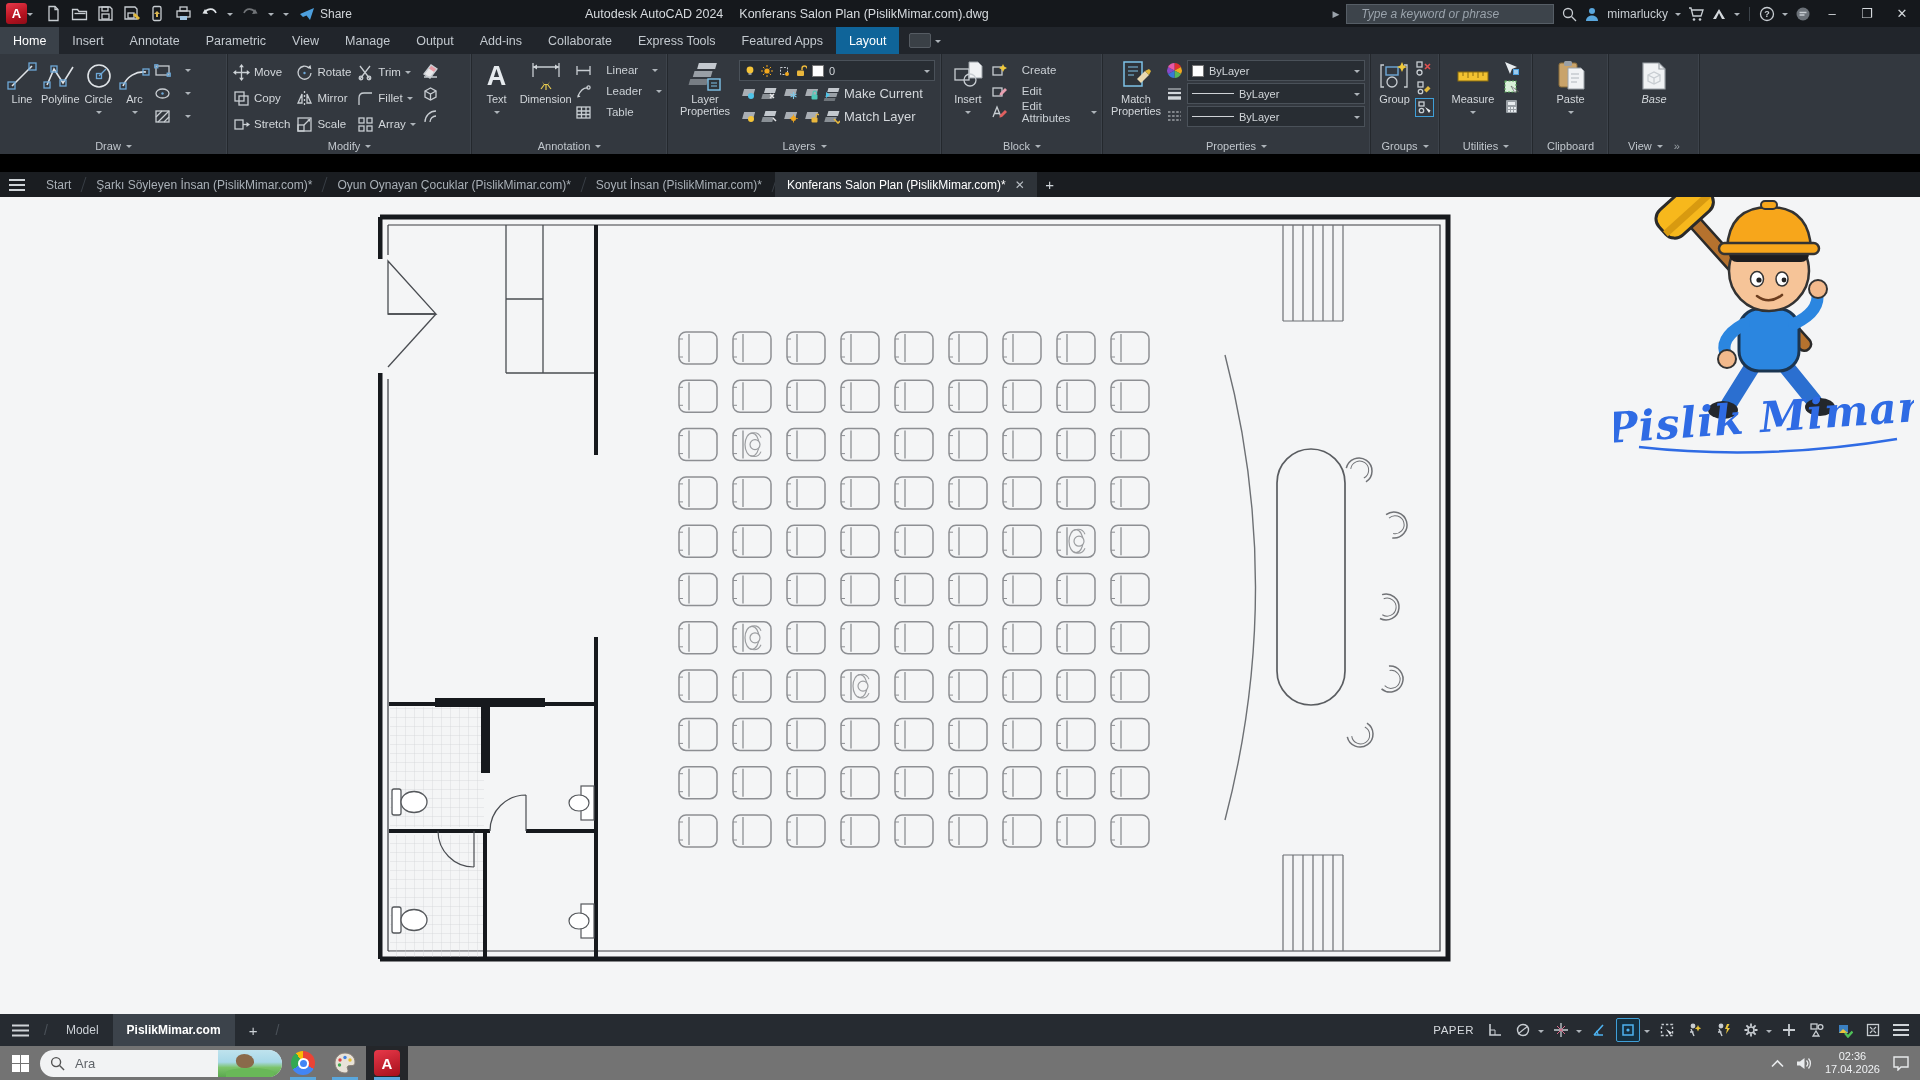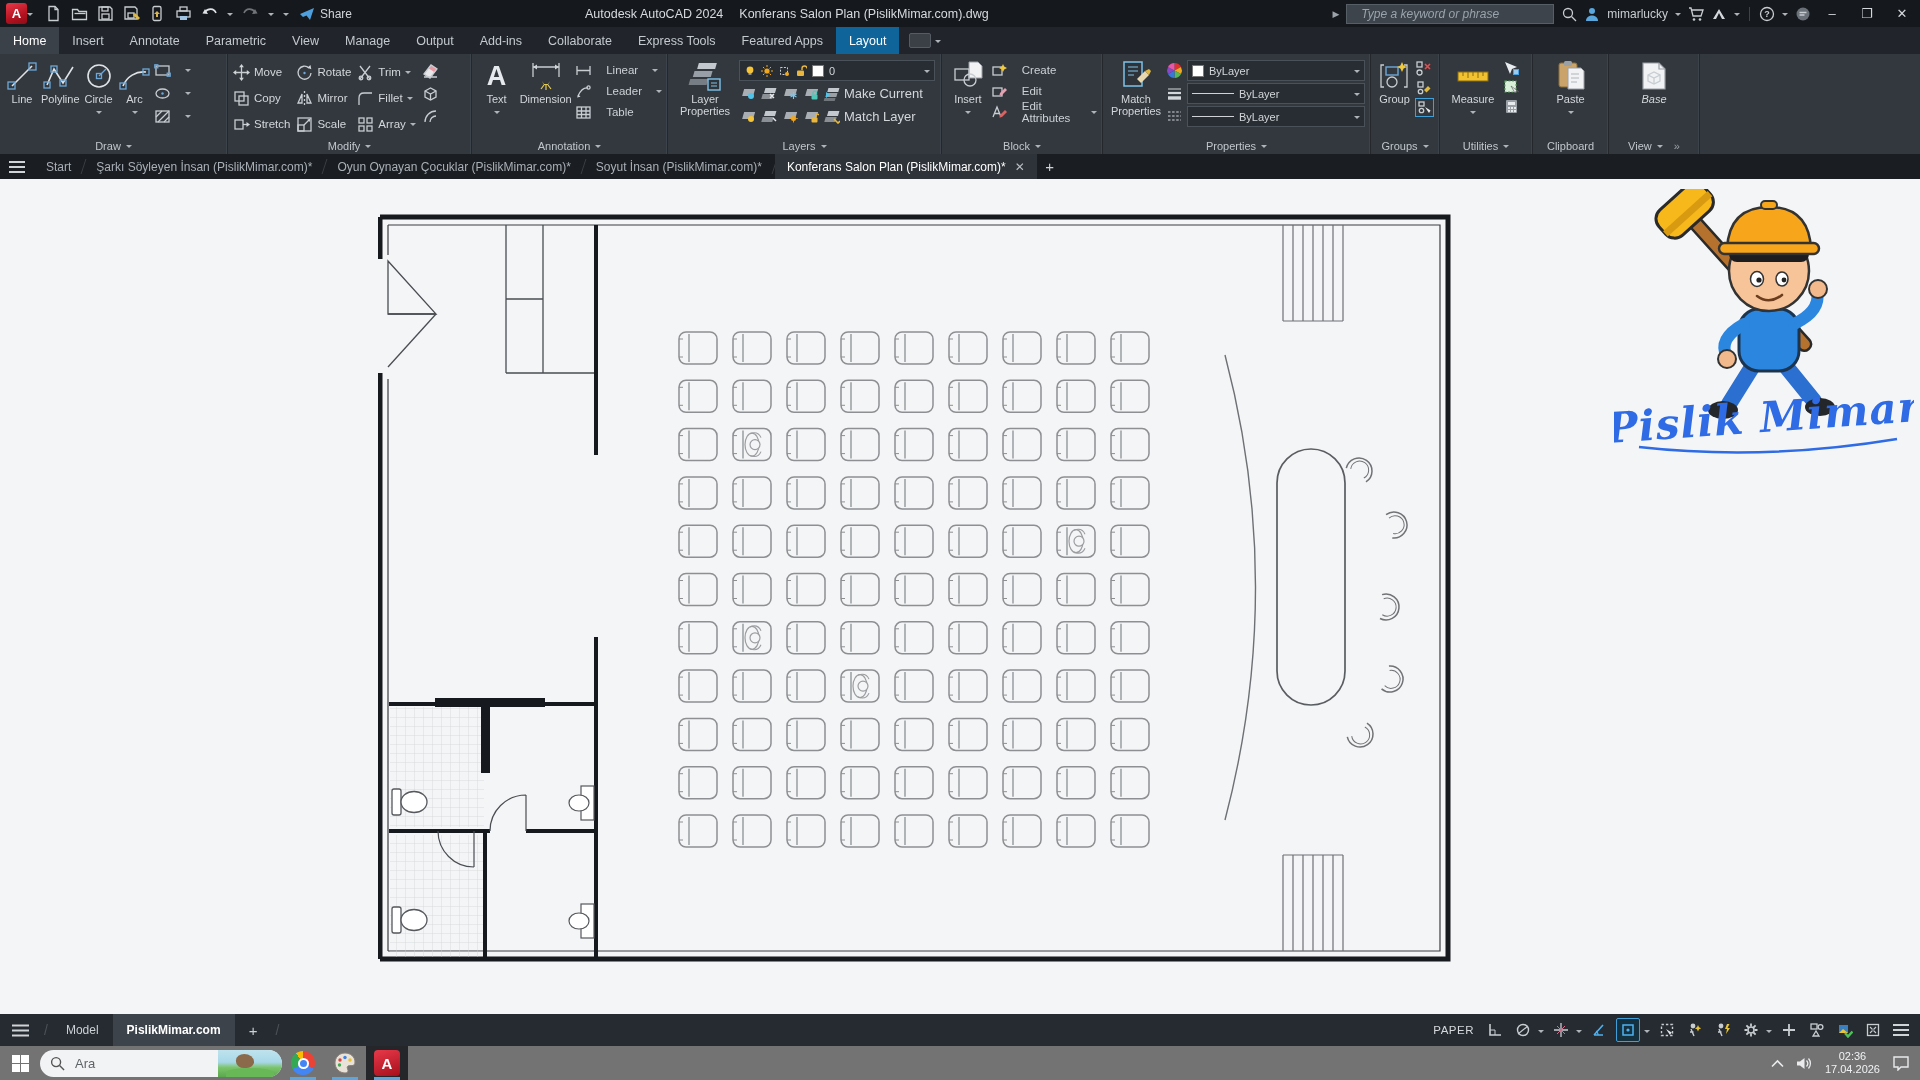--- a/index.html
+++ b/index.html
@@ -50,21 +50,21 @@
   .pfield{height:19px;background:#282d33;border:1px solid #4a5159;display:flex;align-items:center;
     gap:5px;padding:0 4px;font-size:11px;color:#d2d6da;}
   .pfield .flex1{flex:1;}
   .swatch{width:10px;height:10px;background:#fff;border:1px solid #777;}
   .lnsample{width:42px;height:0;border-top:1.4px solid #cfd3d7;}
   .lrow{display:flex;align-items:center;gap:4px;font-size:13px;height:21px;color:#d3d7db;}
   .lg{width:17px;height:15px;display:inline-flex;}
   .ribbon-fill{flex:1;background:#33383f;}
   .bigA{font-size:27px;font-weight:bold;color:#e6eaee;line-height:27px;}
   
-  .filetabs{position:absolute;top:154px;left:0;right:0;height:25px;background:#1a1d21;display:flex;
+  .filetabs{position:absolute;top:172px;left:0;right:0;height:25px;background:#1a1d21;display:flex;
     align-items:stretch;color:#a9b0b7;font-size:12px;z-index:47;}
   .ft-burger{width:34px;display:flex;align-items:center;justify-content:center;color:#cfd4d8;}
   .ftab{display:flex;align-items:center;padding:0 12px;white-space:nowrap;position:relative;}
   .ftab.active{background:#2e3339;color:#fff;}
   .ftab .close{margin-left:9px;color:#b9bfc5;font-size:12px;}
   .ftsep{width:1px;background:#393f46;transform:skewX(-18deg);margin:5px 0;}
   .ftplus{display:flex;align-items:center;justify-content:center;width:26px;color:#cfd4d8;font-size:15px;}
   
   .canvas{position:absolute;top:179px;left:0;right:0;bottom:66px;background:#f4f5f6;overflow:hidden;}
   .plansvg{position:absolute;left:378px;top:34px;}

